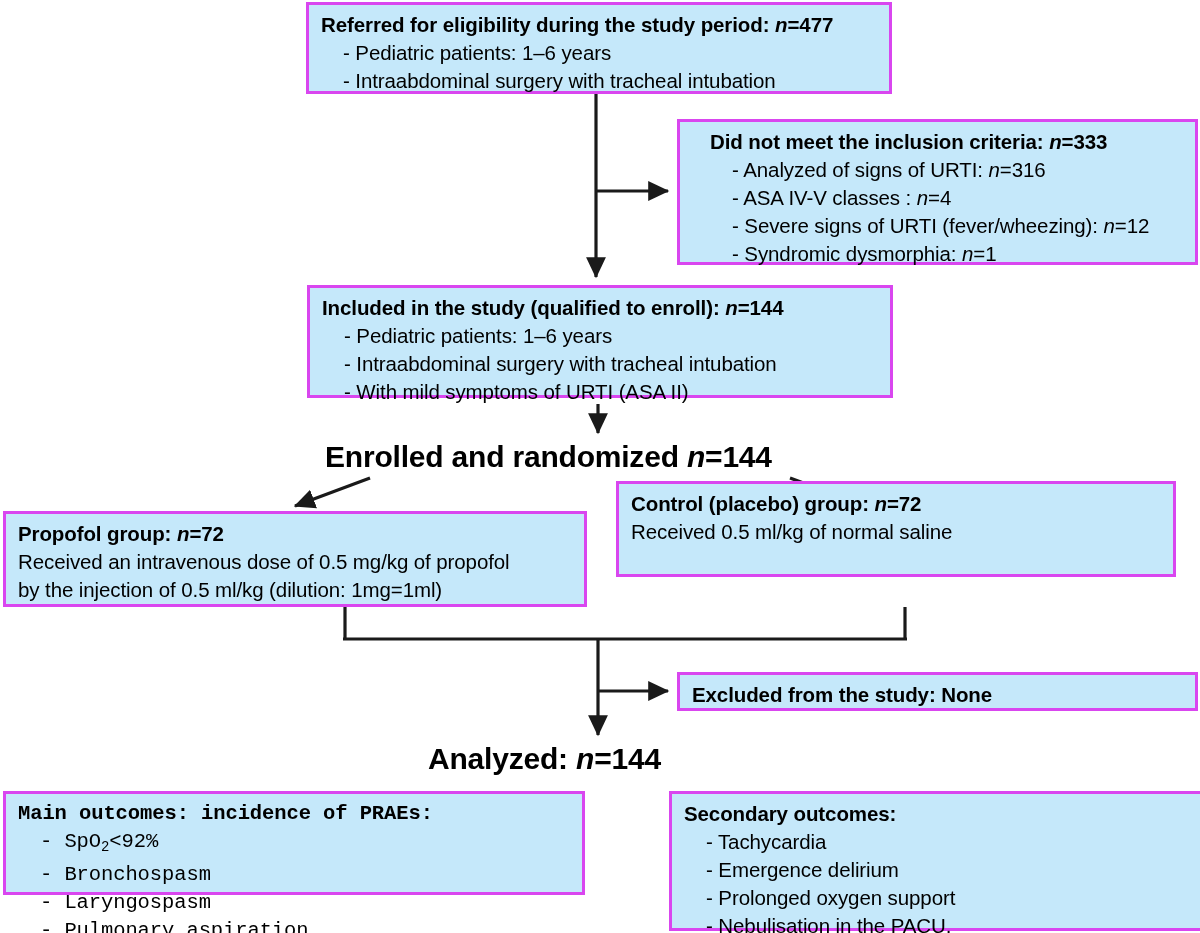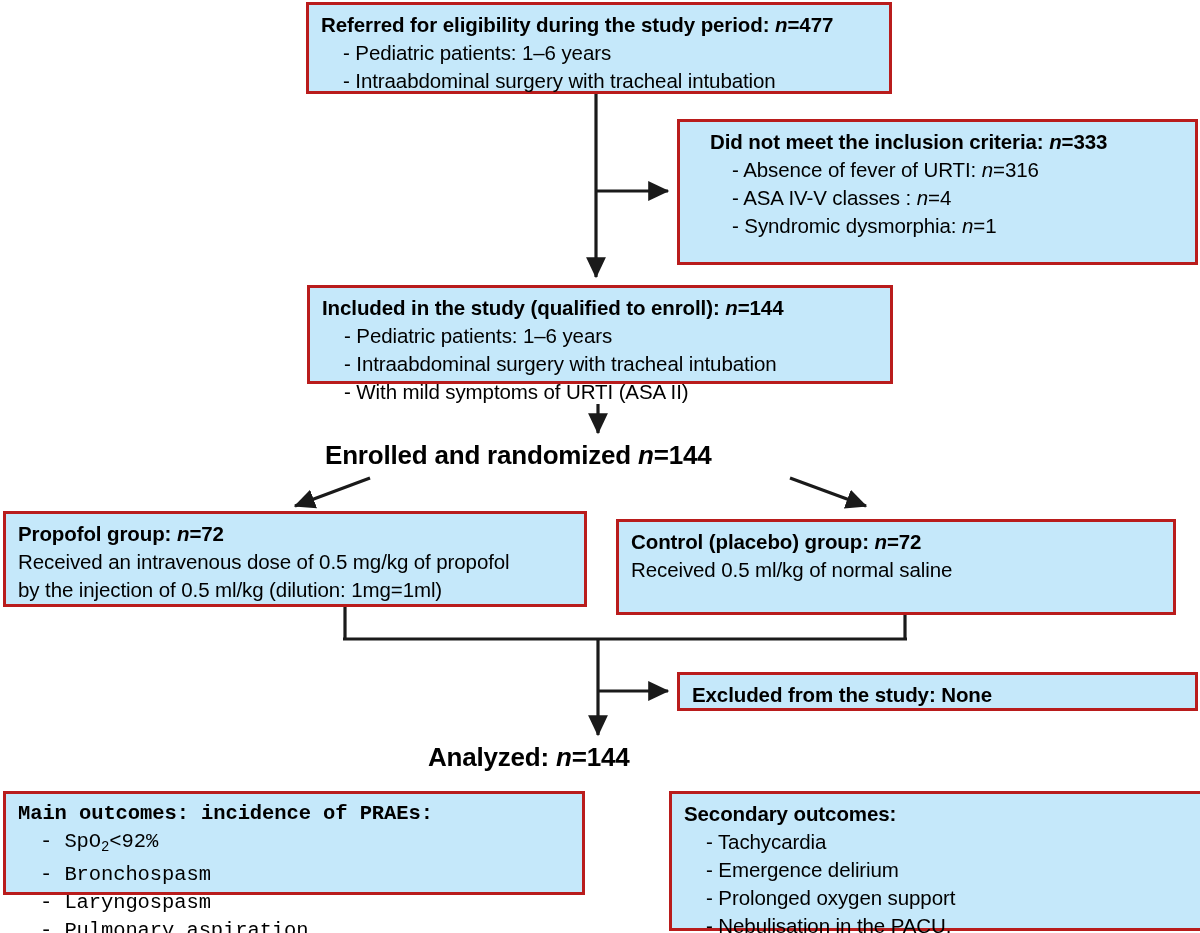--- a/index.html
+++ b/index.html
@@ -23,21 +23,21 @@
     left: 0;
     top: 0;
     width: 1200px;
     height: 933px;
     pointer-events: none;
   }
   .box {
     position: absolute;
     box-sizing: border-box;
     background: #c5e8fa;
-    border: 3px solid #b91c1c;
+    border: 3px solid #d946ef;
     padding: 6px 10px 6px 12px;
     font-size: 20.5px;
     line-height: 28px;
     color: #000000;
     letter-spacing: -0.1px;
   }
   .box .title {
     font-weight: bold;
     white-space: nowrap;
   }
@@ -54,36 +54,36 @@
     white-space: nowrap;
   }
   .box ul li::before {
     content: "- ";
   }
   .ital {
     font-style: italic;
   }
   .bigtext {
     position: absolute;
-    font-size: 26px;
+    font-size: 30px;
     font-weight: bold;
     color: #000000;
     white-space: nowrap;
     letter-spacing: -0.2px;
   }
   sub {
     font-size: 0.68em;
     vertical-align: -0.28em;
   }
   
   #box-referred      { left: 306px;  top: 2px;   width: 586px;  height: 92px; }
   #box-excluded-crit { left: 677px;  top: 119px; width: 521px;  height: 146px; padding-left: 30px; }
-  #box-included      { left: 307px;  top: 285px; width: 586px;  height: 99px; }
+  #box-included      { left: 307px;  top: 285px; width: 586px;  height: 113px; }
   #box-propofol      { left: 3px;    top: 511px; width: 584px;  height: 96px; }
-  #box-control       { left: 616px;  top: 519px; width: 560px;  height: 96px; }
+  #box-control       { left: 616px;  top: 481px; width: 560px;  height: 96px; }
   #box-excluded-none { left: 677px;  top: 672px; width: 521px;  height: 39px; }
   #box-main-out      { left: 3px;    top: 791px; width: 582px;  height: 104px; font-family: Liberation Mono, monospace; }
   #box-secondary-out { left: 632px;  top: 791px; width: 568px;  height: 140px; margin-left: 37px; }
   #text-enrolled     { left: 325px;  top: 440px; }
   #text-analyzed     { left: 428px;  top: 742px; }
 </style>
 </head>
 <body>
 
 <div id="canvas">
@@ -122,22 +122,23 @@
     <div class="title"><span>Referred for eligibility during the study period: </span><span class="ital">n</span><span>=477</span></div>
     <ul>
       <li>Pediatric patients: 1–6 years</li>
       <li>Intraabdominal surgery with tracheal intubation</li>
     </ul>
   </div>
 
   <div class="box" id="box-excluded-crit">
     <div class="title"><span>Did not meet the inclusion criteria: </span><span class="ital">n</span><span>=333</span></div>
     <ul>
-      <li><span>Absence of fever of URTI: </span><span class="ital">n</span><span>=316</span></li>
+      <li><span>Analyzed of signs of URTI: </span><span class="ital">n</span><span>=316</span></li>
       <li><span>ASA IV-V classes : </span><span class="ital">n</span><span>=4</span></li>
+      <li><span>Severe signs of URTI (fever/wheezing): </span><span class="ital">n</span><span>=12</span></li>
       <li><span>Syndromic dysmorphia: </span><span class="ital">n</span><span>=1</span></li>
     </ul>
   </div>
 
   <div class="box" id="box-included">
     <div class="title"><span>Included in the study (qualified to enroll): </span><span class="ital">n</span><span>=144</span></div>
     <ul>
       <li>Pediatric patients: 1–6 years</li>
       <li>Intraabdominal surgery with tracheal intubation</li>
       <li>With mild symptoms of URTI (ASA II)</li>

